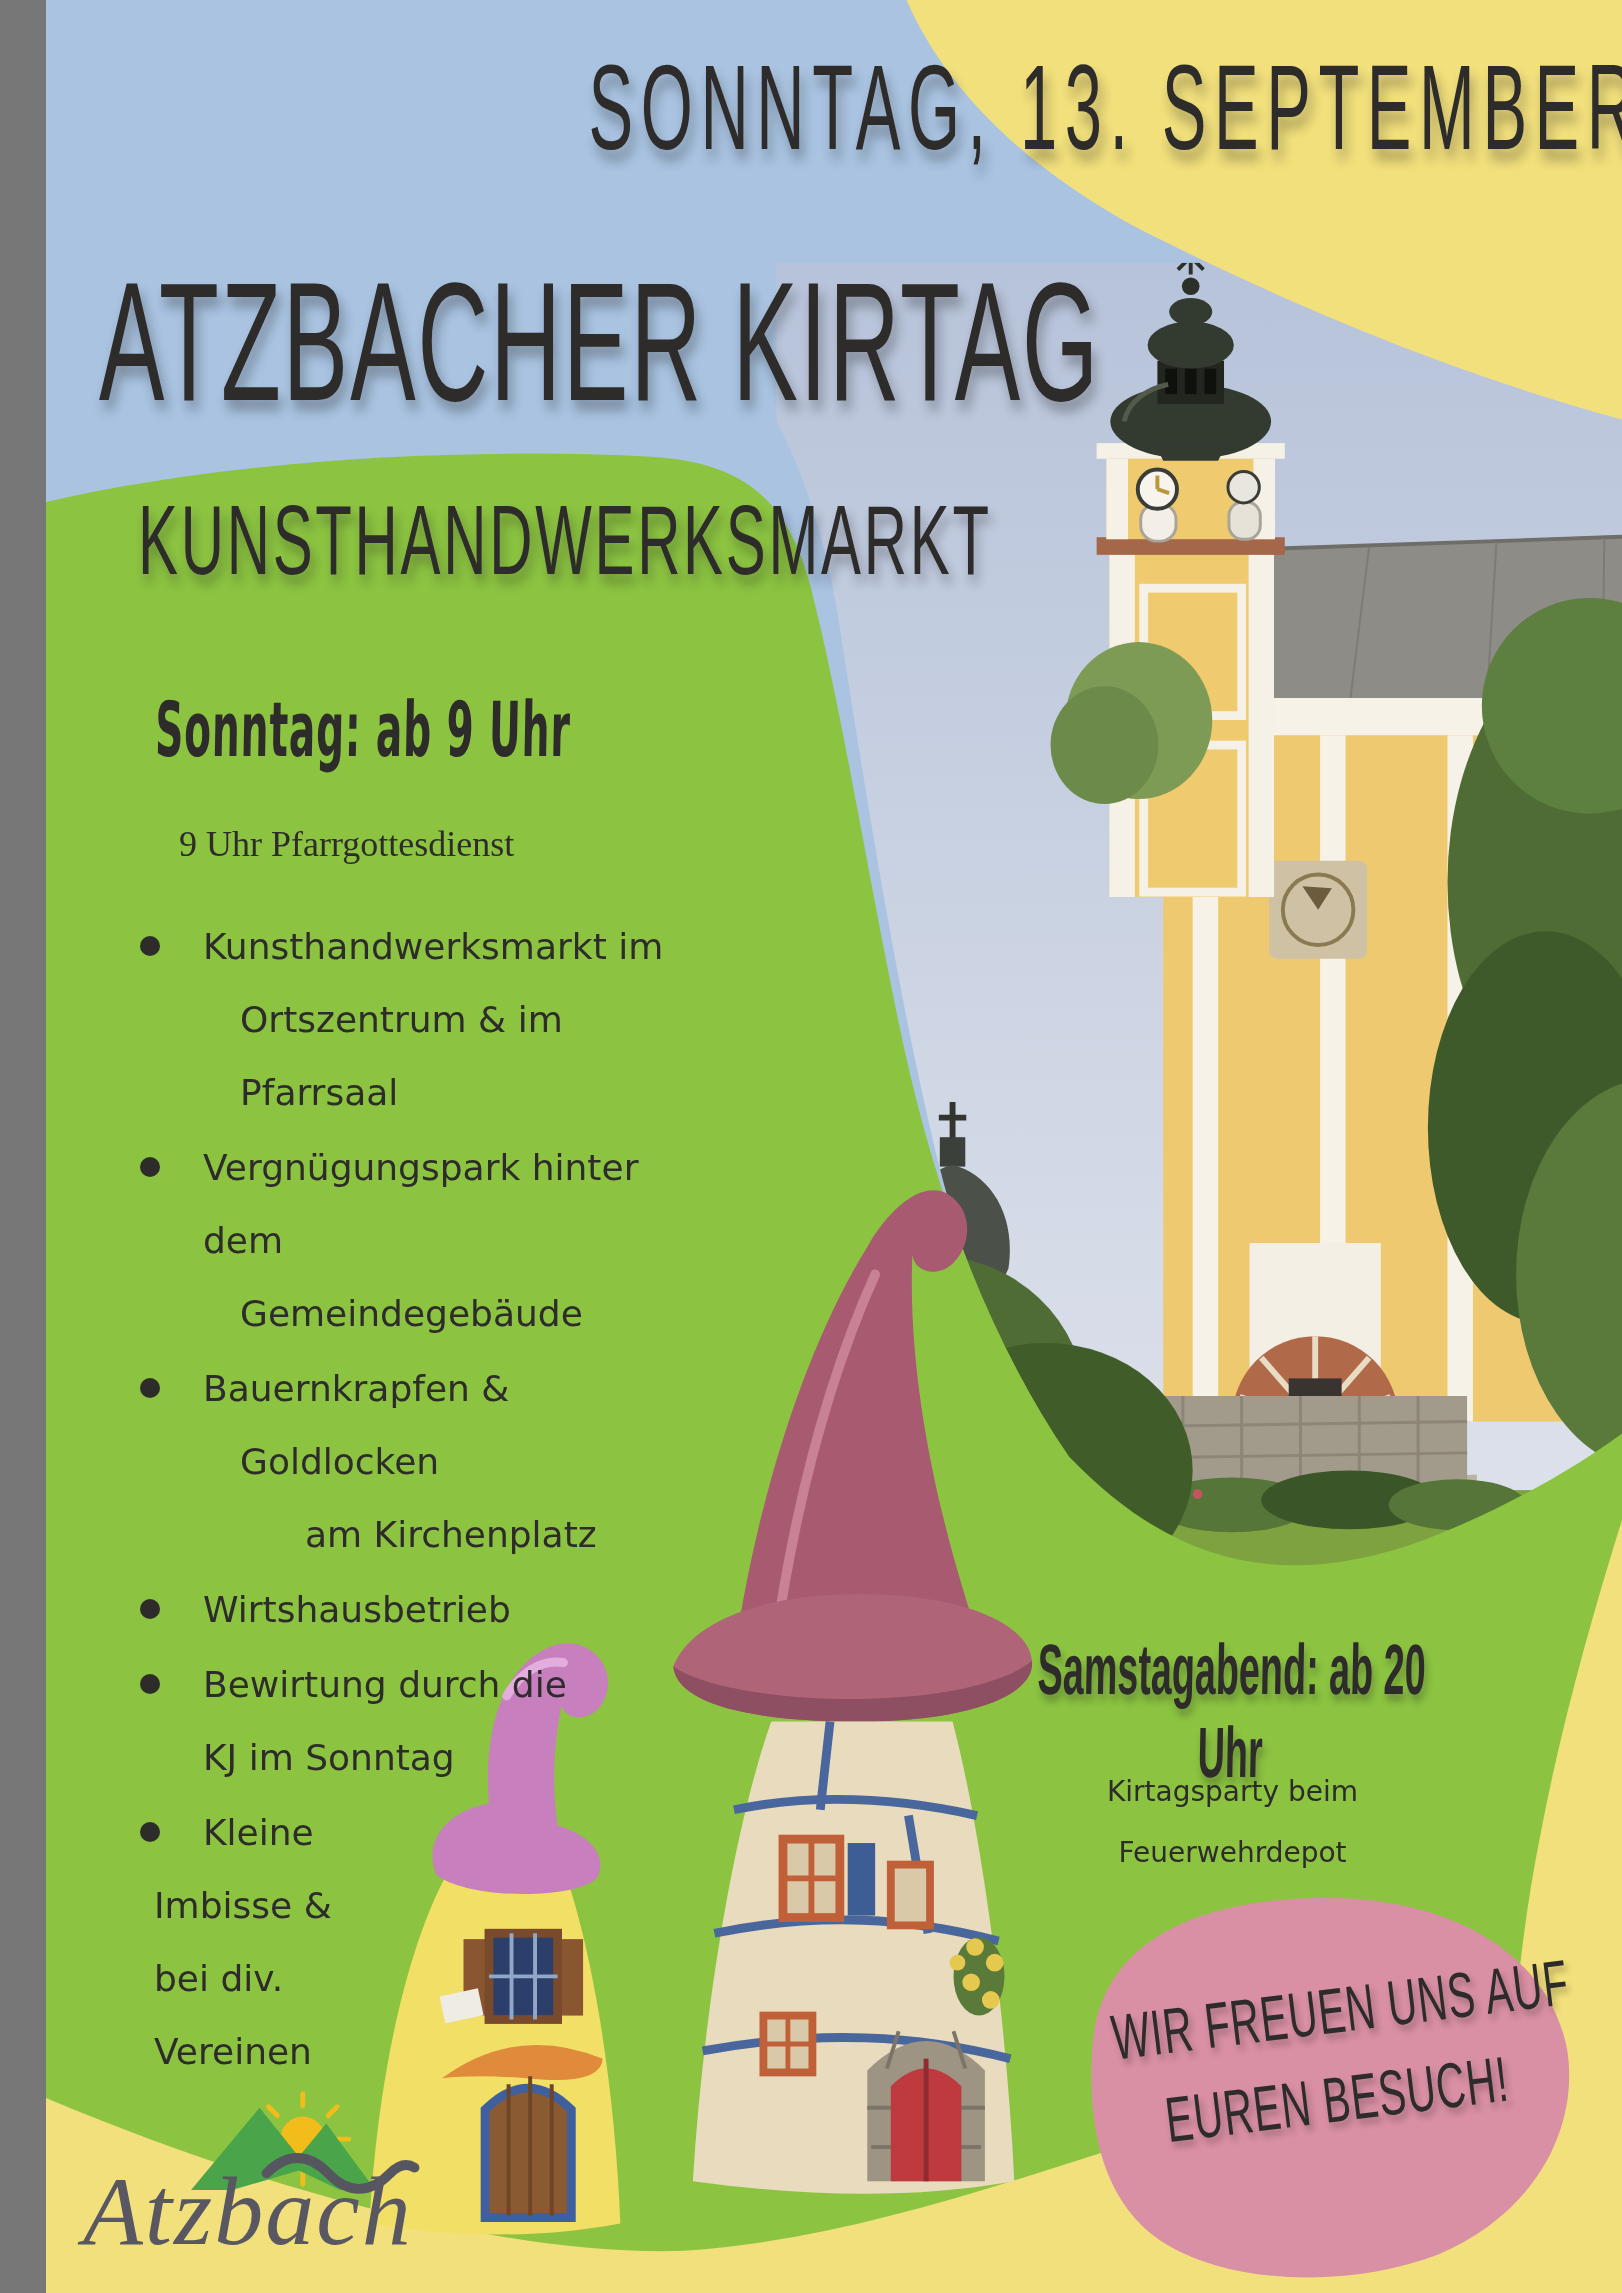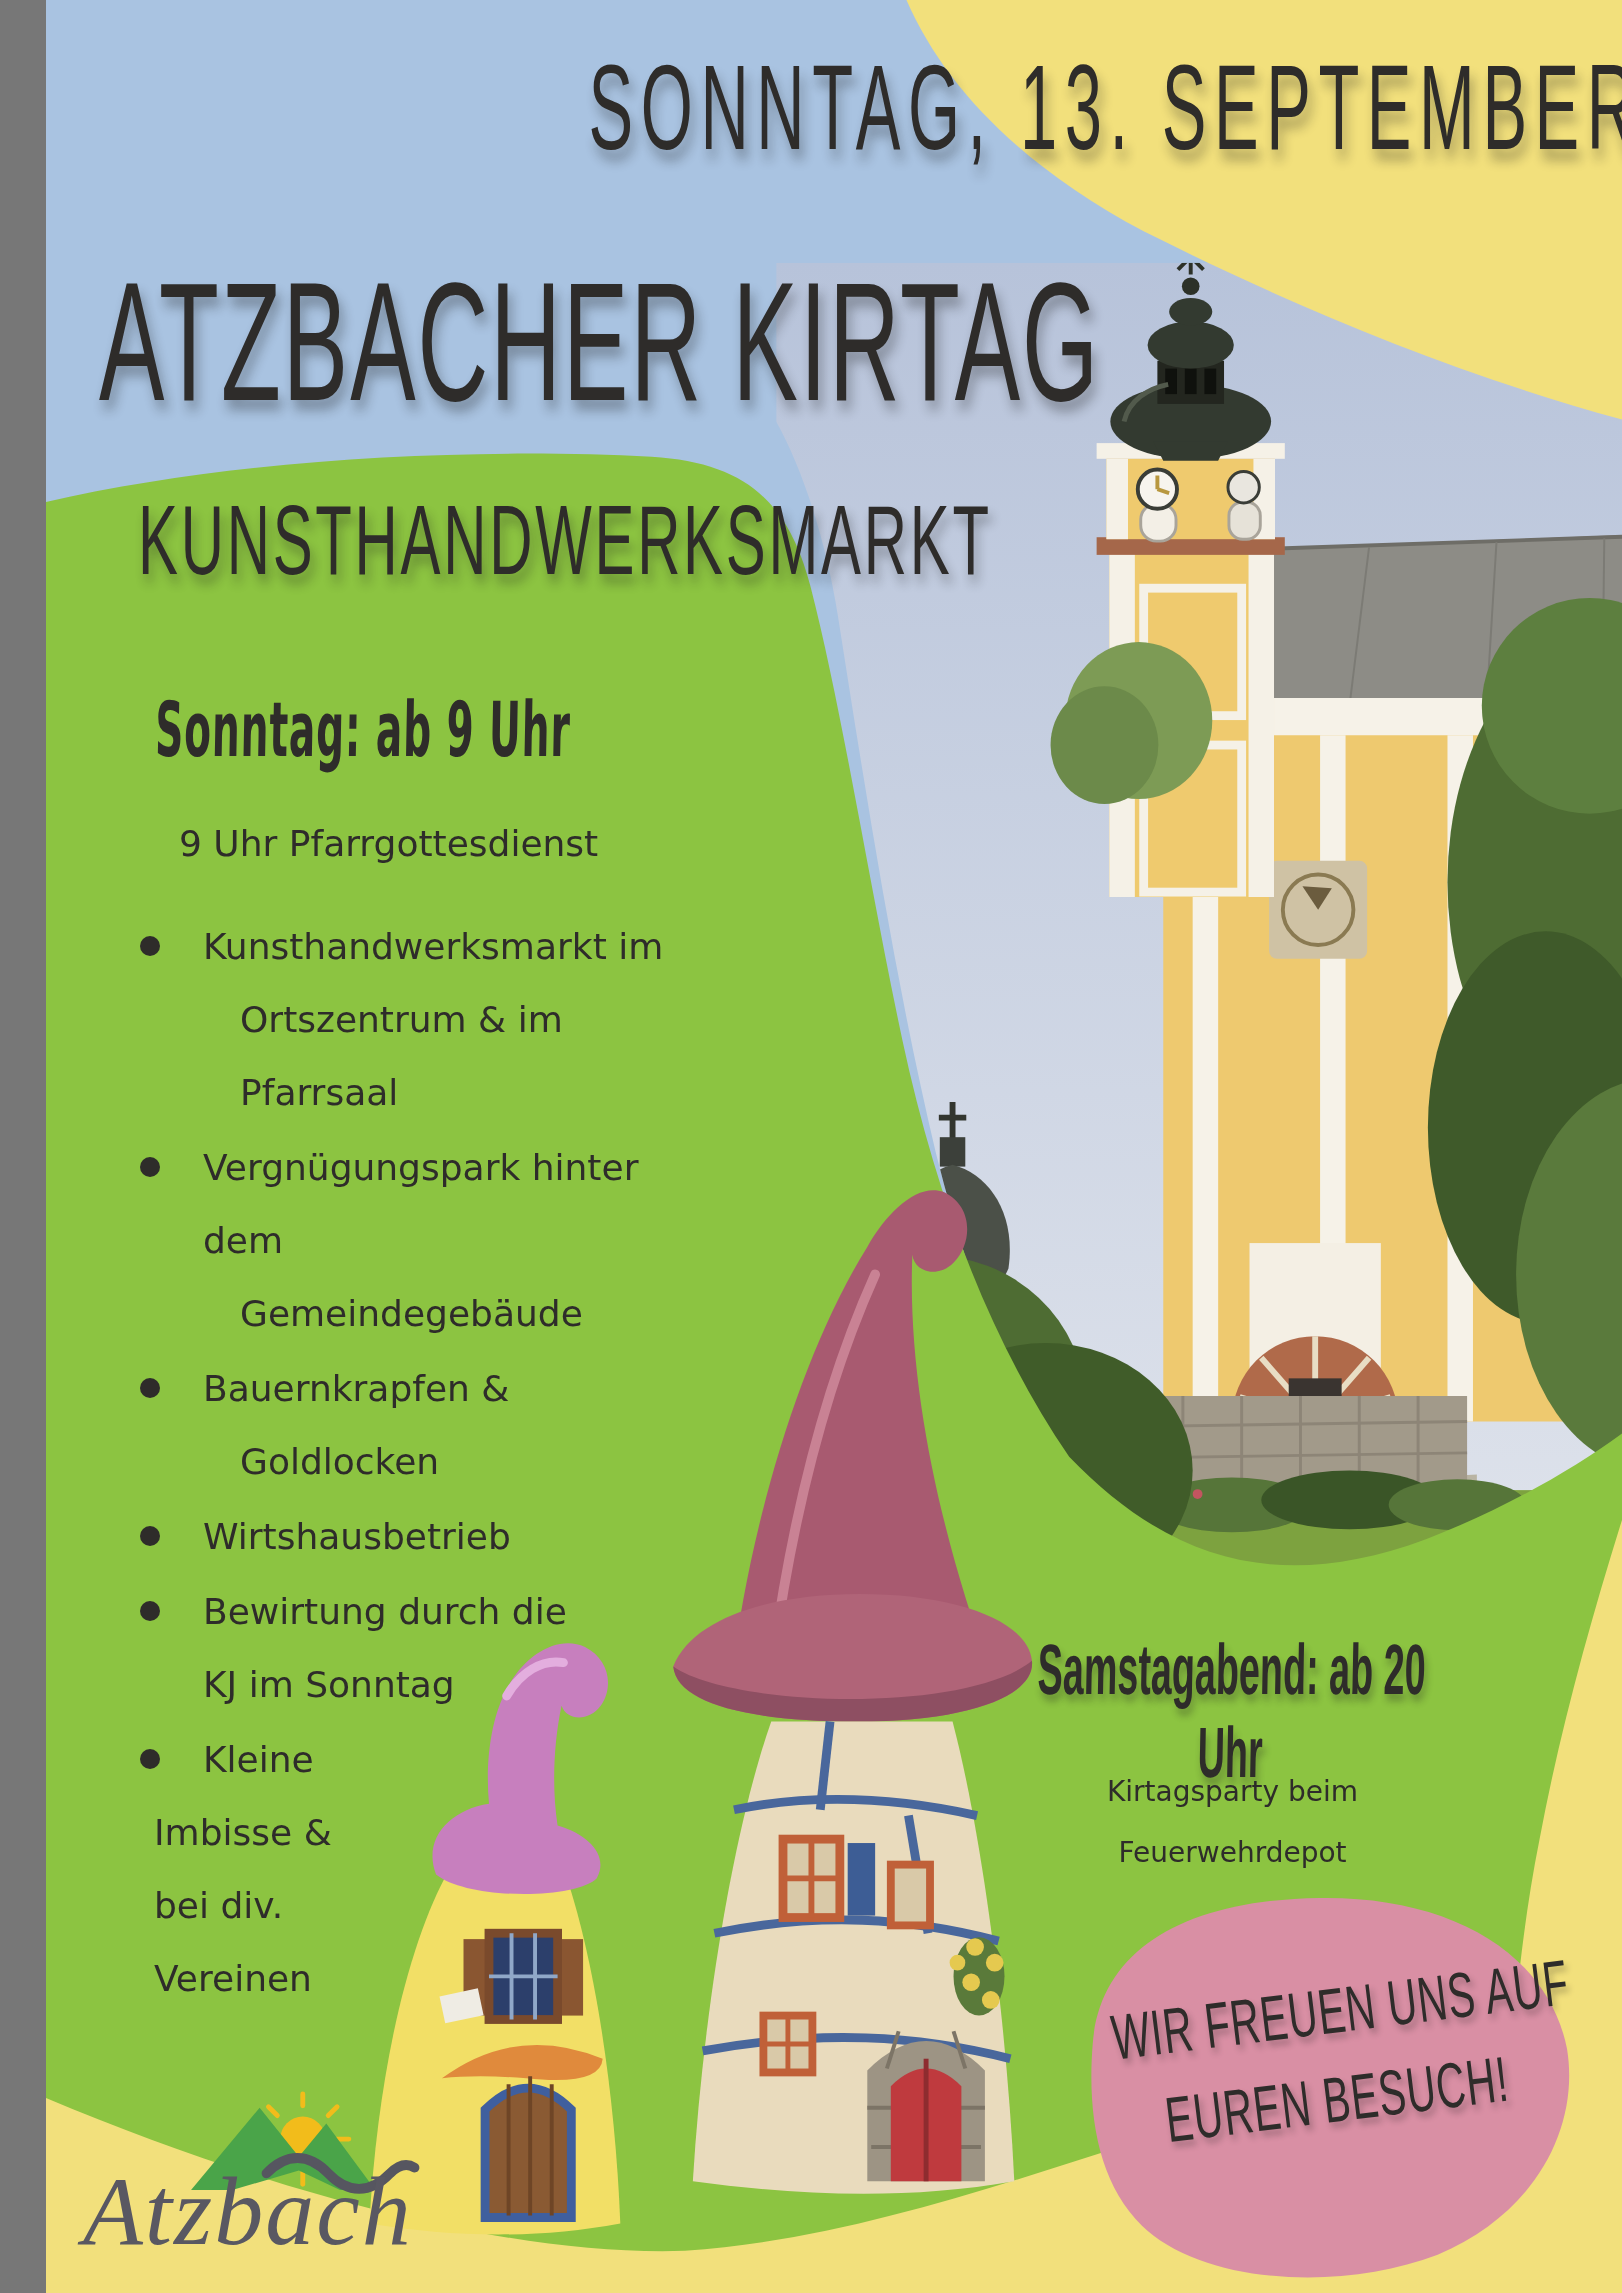--- a/index.html
+++ b/index.html
@@ -13,21 +13,21 @@
 
   .txt{position:absolute;white-space:nowrap;}
   .display{font-family:"Liberation Sans",sans-serif;font-weight:400;letter-spacing:2px;
            text-shadow:3.9px 5.9px 8.8px rgba(25,25,25,.33);}
   .date{top:39px;right:25.5px;font-size:69px;letter-spacing:7.8px;transform:scale(.97,1.75);
         transform-origin:100% 0;text-align:right;}
   .title{left:53px;top:245px;font-size:98px;transform:scale(1,1.72);transform-origin:0 0;}
   .subtitle{left:92px;top:484px;font-size:63px;letter-spacing:2.9px;transform:scale(.95,1.55);transform-origin:0 0;}
   .sun-heading{left:110px;top:686px;font-size:49px;font-weight:bold;letter-spacing:1px;
                transform:scale(.8,1.55) skewX(-2deg);transform-origin:0 0;}
-  .intro{left:133px;top:823px;font-size:36px;}
+  .intro{left:133px;top:823px;font-size:36px;font-family:Liberation Serif, serif;}
   .bullets{position:absolute;left:88px;top:910px;width:561px;margin:0;padding:0;list-style:none;
            font-size:36px;line-height:73px;}
   .bullets li{position:relative;padding-left:69px;margin:0;}
   .bullets li + li{margin-top:2px;}
   .bullets li::before{content:'';position:absolute;left:5.9px;top:25.5px;width:20.6px;height:20.6px;
            border-radius:50%;background:var(--c-ink);}
   .bl{display:block;}
   li.b0 .bl:nth-child(2),li.b1 .bl:nth-child(2),li.b2 .bl:nth-child(2){margin-left:37px;}
   li.b2 .bl:nth-child(3){margin-left:102px;}
   li.b5 .bl:not(:first-child){margin-left:-49px;}
@@ -298,20 +298,21 @@
         <span class="bl">Kunsthandwerksmarkt im</span>
         <span class="bl">Ortszentrum &amp; im Pfarrsaal</span>
       </li>
       <li class="b1">
         <span class="bl">Vergnügungspark hinter dem</span>
         <span class="bl">Gemeindegebäude</span>
       </li>
       <li class="b2">
         <span class="bl">Bauernkrapfen &amp;</span>
         <span class="bl">Goldlocken</span>
+        <span class="bl">am Kirchenplatz</span>
       </li>
       <li class="b3">
         <span class="bl">Wirtshausbetrieb</span>
       </li>
       <li class="b4">
         <span class="bl">Bewirtung durch die</span>
         <span class="bl">KJ im Sonntag</span>
       </li>
       <li class="b5">
         <span class="bl">Kleine</span>

